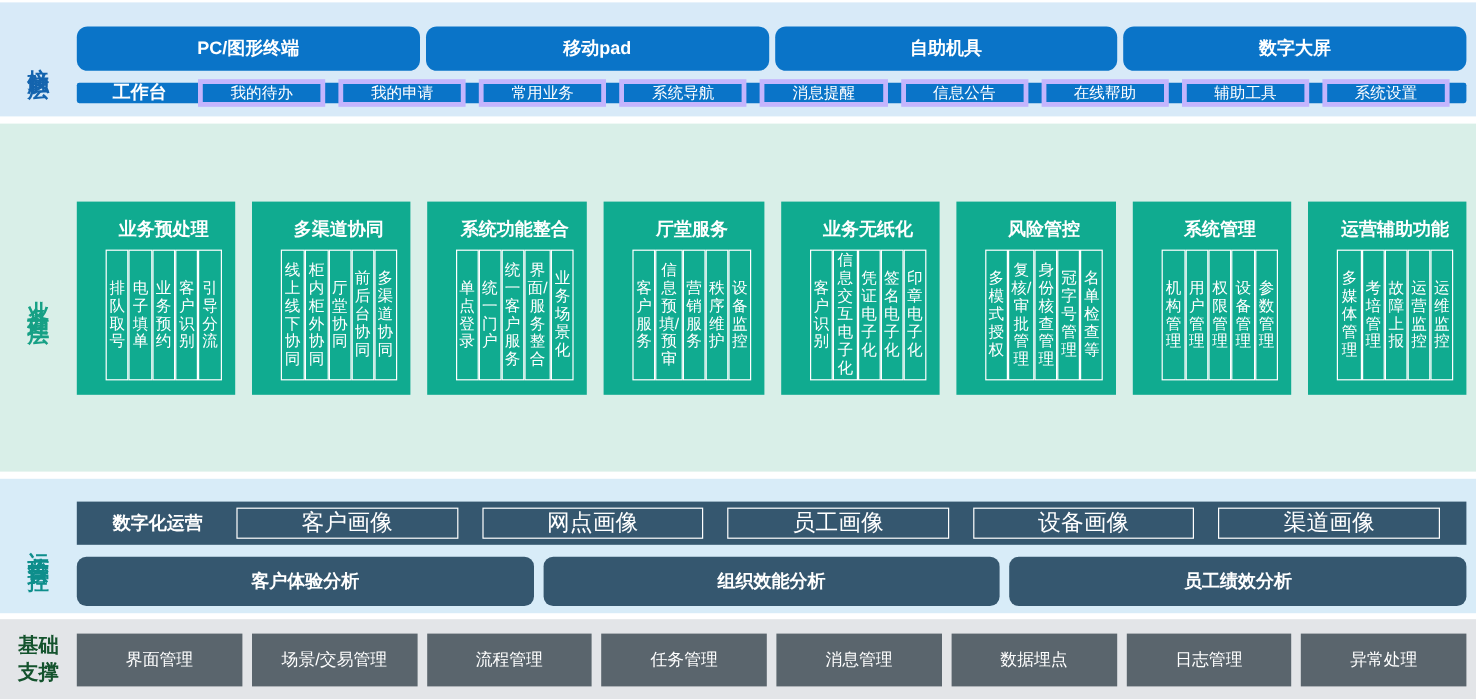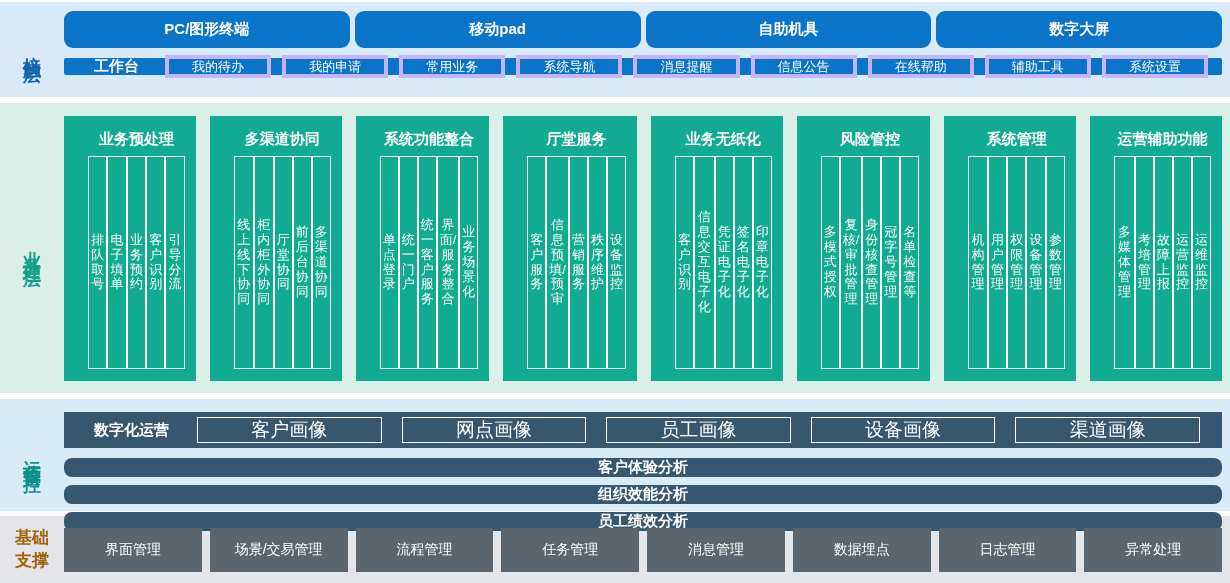--- a/index.html
+++ b/index.html
@@ -1,33 +1,33 @@
 <!DOCTYPE html>
 <html><head>
 <meta charset="utf-8">
 <style>
   * { box-sizing: border-box; }
   html,body { margin:0; padding:0; background:#ffffff; }
   body { font-family:"Liberation Sans", sans-serif; }
   .page { width:1230px; height:583px; background:#ffffff; padding-top:2px; overflow:hidden; }
 
-  .band { display:flex; width:100%; }
+  .band { display:flex; width:100%;align-items:center; }
   .band-contact   { height:95px;  background:#d8eaf8; }
   .band-business  { height:290px; background:#d9efe8; margin-top:6px; }
   .band-operation { height:112px; background:#d8ecf8; margin-top:6px; }
   .band-foundation{ height:67px;  background:#e3e5e8; margin-top:5px; }
 
   .vlabel { width:64px; flex:0 0 64px; display:flex; align-items:center; justify-content:center; }
   .vtext  { writing-mode:vertical-rl; text-orientation:upright; letter-spacing:5px;
             font-weight:bold; font-size:18px; line-height:1; }
   .vtext-contact   { color:#1464ae; }
   .vtext-business  { color:#16a085; }
   .vtext-operation { color:#0e8e8c; }
   .flabel { width:64px; flex:0 0 64px; display:flex; align-items:center; justify-content:center;
-            font-weight:bold; font-size:17px; color:#a16207; line-height:1.3; text-align:center; }
+            font-weight:bold; font-size:17px; color:#14532d; line-height:1.3; text-align:center; }
 
   .content { flex:1; padding-right:8px; }
 
   
   .terminal-row { display:flex; gap:5px; margin-top:9px; }
   .terminal-box { flex:1; height:37px; background:#0a74c8; border-radius:9px; color:#fff;
                   font-weight:bold; font-size:15px; display:flex; align-items:center; justify-content:center; }
   .workbench-bar { margin-top:10px; height:17px; background:#0a74c8; border-radius:2px;
                    display:flex; align-items:center; color:#fff; }
   .workbench-label { font-weight:bold; font-size:15px; padding:0 26px 0 30px; white-space:nowrap; }
@@ -44,21 +44,21 @@
   .biz-items { flex:1; display:flex; flex-direction:row; justify-content:space-between; }
   .biz-item { min-height:33px; border:1px solid #ffffff; display:flex; align-items:center;
               justify-content:center; font-size:13px; text-align:center; line-height:1.15; padding:1px 2px; }
 
   
   .digital-bar { margin-top:13px; height:36px; background:#35576f; display:flex; align-items:center; color:#fff; }
   .digital-label { font-weight:bold; font-size:15px; padding:0 28px 0 30px; white-space:nowrap; }
   .digital-items { flex:1; display:flex; gap:20px; margin-right:22px; }
   .digital-item { flex:1; height:26px; border:1px solid #ffffff; display:flex; align-items:center;
                   justify-content:center; font-size:19px; white-space:nowrap; }
-  .analysis-row { display:flex; gap:8px; margin-top:10px;flex-direction:column; }
+  .analysis-row { display:flex; gap:8px; margin-top:10px; }
   .analysis-box { flex:1; height:41px; background:#35576f; border-radius:8px; color:#fff;
                   font-weight:bold; font-size:15px; display:flex; align-items:center; justify-content:center; }
 
   
   .foundation-items { display:flex; gap:8px; align-items:center; height:100%; }
   .foundation-item { flex:1; height:44px; background:#5a656d; color:#fff; font-size:14px;
                      display:flex; align-items:center; justify-content:center; white-space:nowrap; }
 </style>
 </head>
 <body>

